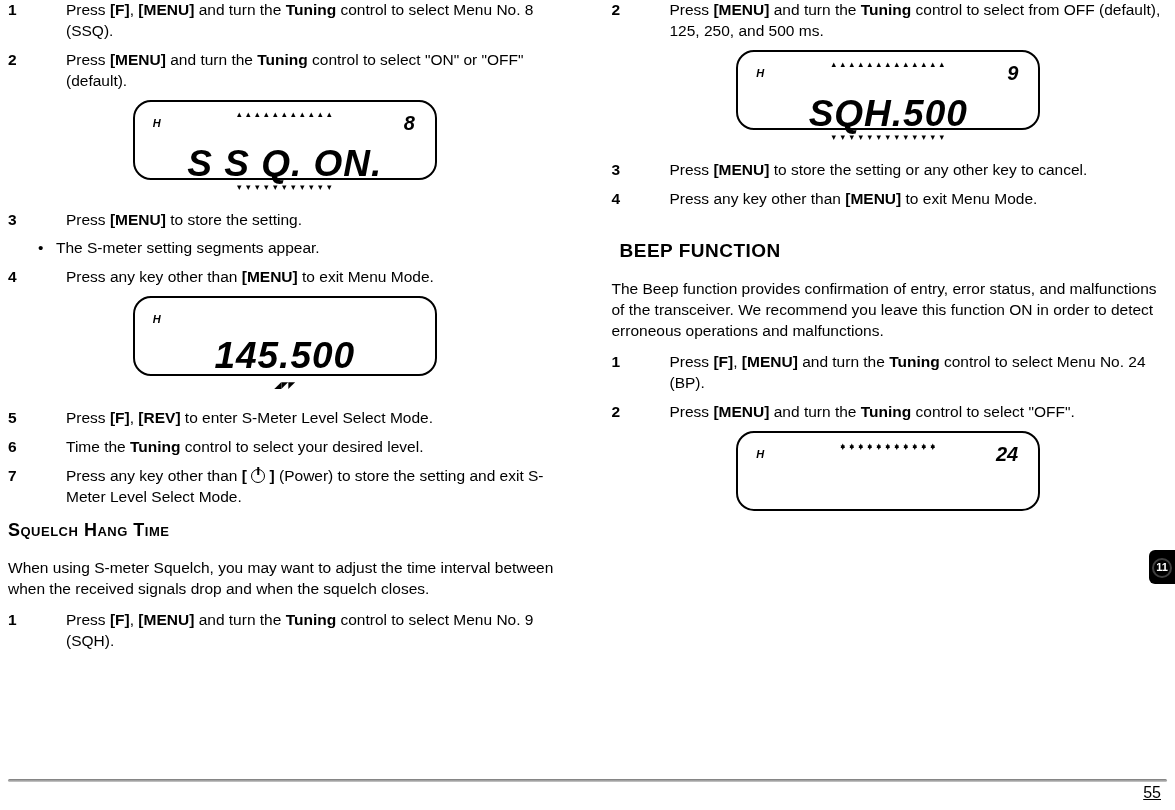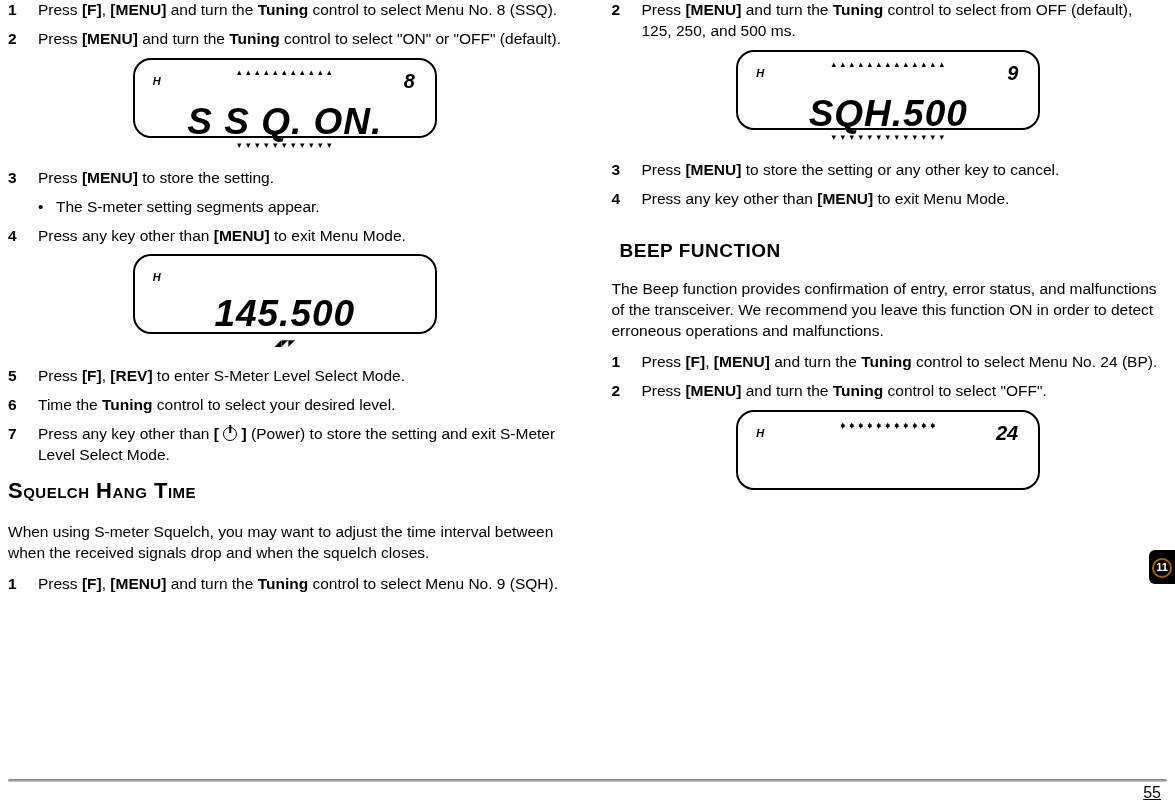--- a/index.html
+++ b/index.html
@@ -27,28 +27,28 @@
   }
   ol { list-style: none; padding: 0; margin: 0; }
   li.step {
     display: flex;
     margin-bottom: 8px;
   }
   li.step .num {
     font-weight: bold;
     min-width: 30px;
   }
-  li.step .body { flex: 1; }
+  li.step .body { flex: 1; margin-left: 28px; }
   .sub { margin: 4px 0 8px 30px; display:flex;}
   .sub .bullet { min-width: 18px;}
   b { font-weight: bold; }
   .heading-small {
     font-variant: small-caps;
     font-weight: bold;
-    font-size: 22px;
+    font-size: 18px;
     letter-spacing: 0.5px;
     margin: 10px 0 6px 0;
   }
   .heading-big {
     font-weight: bold;
     font-size: 19px;
     letter-spacing: 0.5px;
     margin: 28px 0 8px 8px;
   }
   p.para { margin: 16px 0 10px 0; }
@@ -132,21 +132,21 @@
     border-top-left-radius: 6px;
     border-bottom-left-radius: 6px;
     color: #fff;
     text-align: center;
     line-height: 34px;
     font-size: 13px;
     font-weight: bold;
   }
   .side-tab span{
     display:inline-block;
-    border:2px solid #a16207;
+    border:2px solid #404040;
     border-radius:50%;
     width:16px;height:16px;
     line-height:14px;
     font-size:11px;
   }
   .pwr-icon {
     display:inline-block;
     width:12px;height:12px;
     border:1.5px solid #000;
     border-radius:50%;

